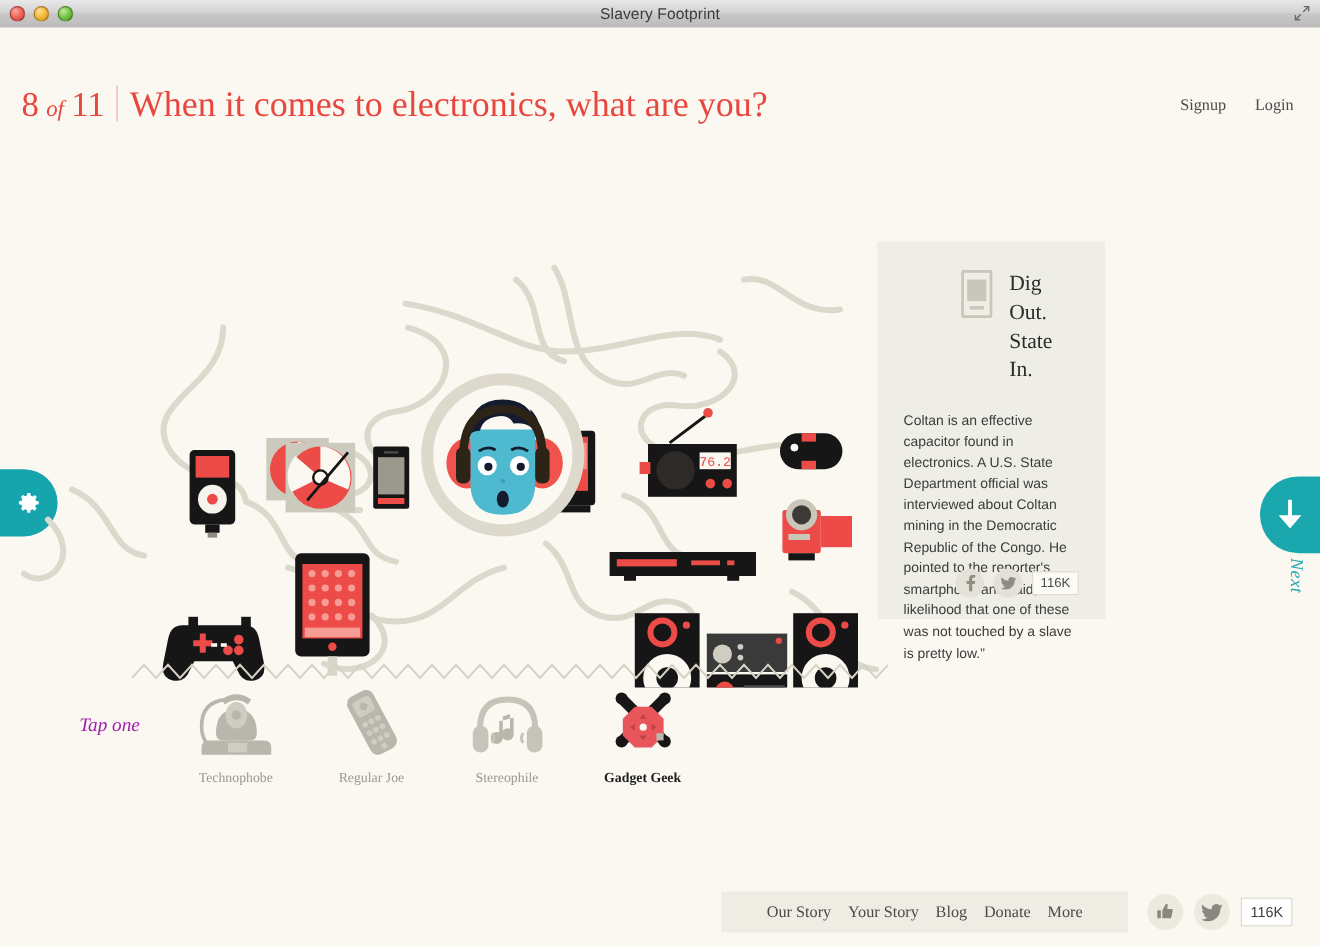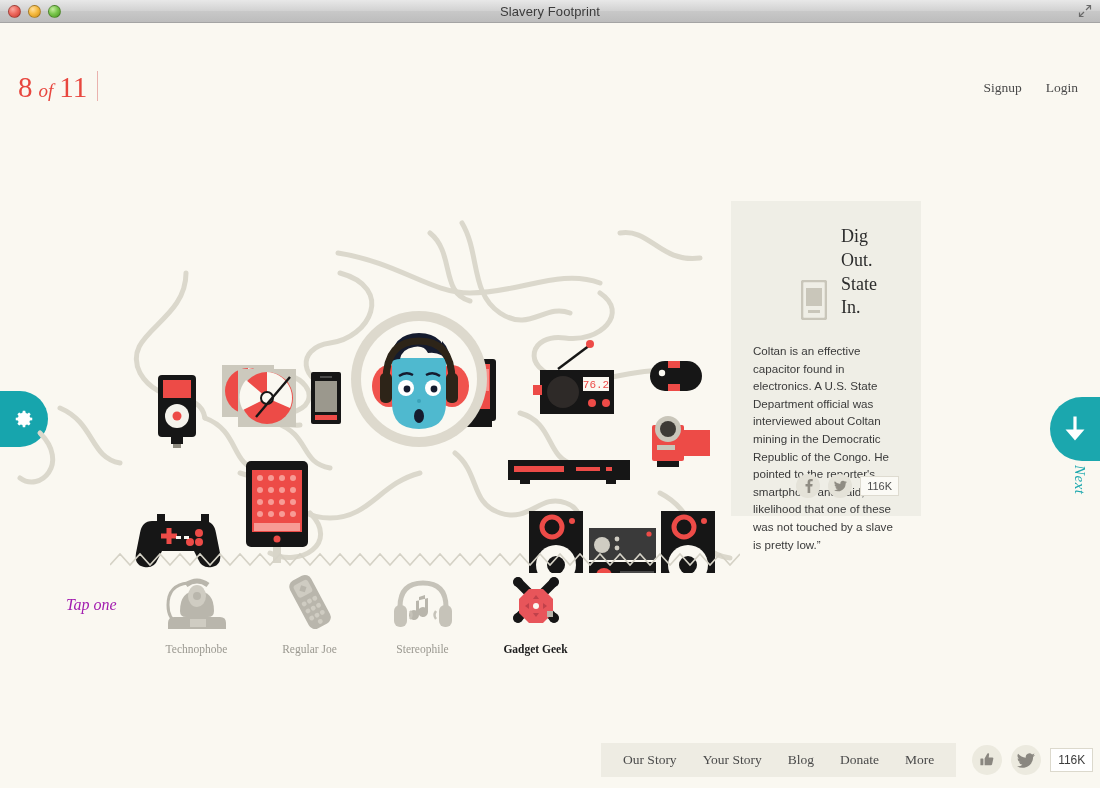--- a/index.html
+++ b/index.html
@@ -103,21 +103,21 @@
     position: absolute; left: 110px; top: 528px; width: 630px; height: 18px;
   }
 
   
   .infopanel {
     position: absolute; left: 731px; top: 178px;
     width: 190px; height: 315px;
     background: #efeee6;
     padding: 24px 22px 0 22px;
   }
-  .ip-head { display: flex; align-items: flex-end; gap: 14px; padding-left: 48px; }
+  .ip-head { display: flex; align-items: flex-start; gap: 14px; padding-left: 48px; }
   .ip-title {
     font-family: "Liberation Serif", serif;
     font-size: 18px; color: #2c2c2c; line-height: 1.32;
   }
   .ip-body {
     margin-top: 22px;
     font-family: "Liberation Sans", sans-serif;
     font-size: 11.6px; line-height: 1.52; color: #3a3a3a;
   }
   .ip-social {
@@ -157,22 +157,22 @@
   }
   .choice.selected .lbl { color: #1d1d1d; font-weight: bold; }
 
   
   .bottombar {
     position: absolute; left: 601px; top: 720px;
     display: flex; align-items: center;
   }
   .bb-links {
     background: #eeece3; height: 34px;
-    display: flex; align-items: center; gap: 26px;
-    padding: 0 22px;
+    display: flex; align-items: center; gap: 14px;
+    padding: 0 38px;
     font-family: "Liberation Serif", serif;
     font-size: 13.5px; color: #4a4a4a;
   }
   .bb-links a { color: #4a4a4a; text-decoration: none; cursor: pointer; }
   .bb-social { display: flex; align-items: center; gap: 9px; margin-left: 16px; }
   .bb-circ {
     width: 30px; height: 30px; border-radius: 50%;
     background: #eceadf;
     display: flex; align-items: center; justify-content: center;
     cursor: pointer;
@@ -203,20 +203,21 @@
   </div>
 
   <div class="page">
 
     <div class="header">
       <div class="qtitle">
         <span class="qnum">8</span>
         <span class="qof">of</span>
         <span class="qnum">11</span>
         <span class="qdiv"></span>
+        <span class="qtext">When it comes to electronics, what are you?</span>
       </div>
       <div class="topnav">
         <a>Signup</a>
         <a>Login</a>
       </div>
     </div>
 
     <div class="tab-left">
       <span>
         <svg width="22" height="22" viewBox="0 0 24 24" fill="#ffffff">

